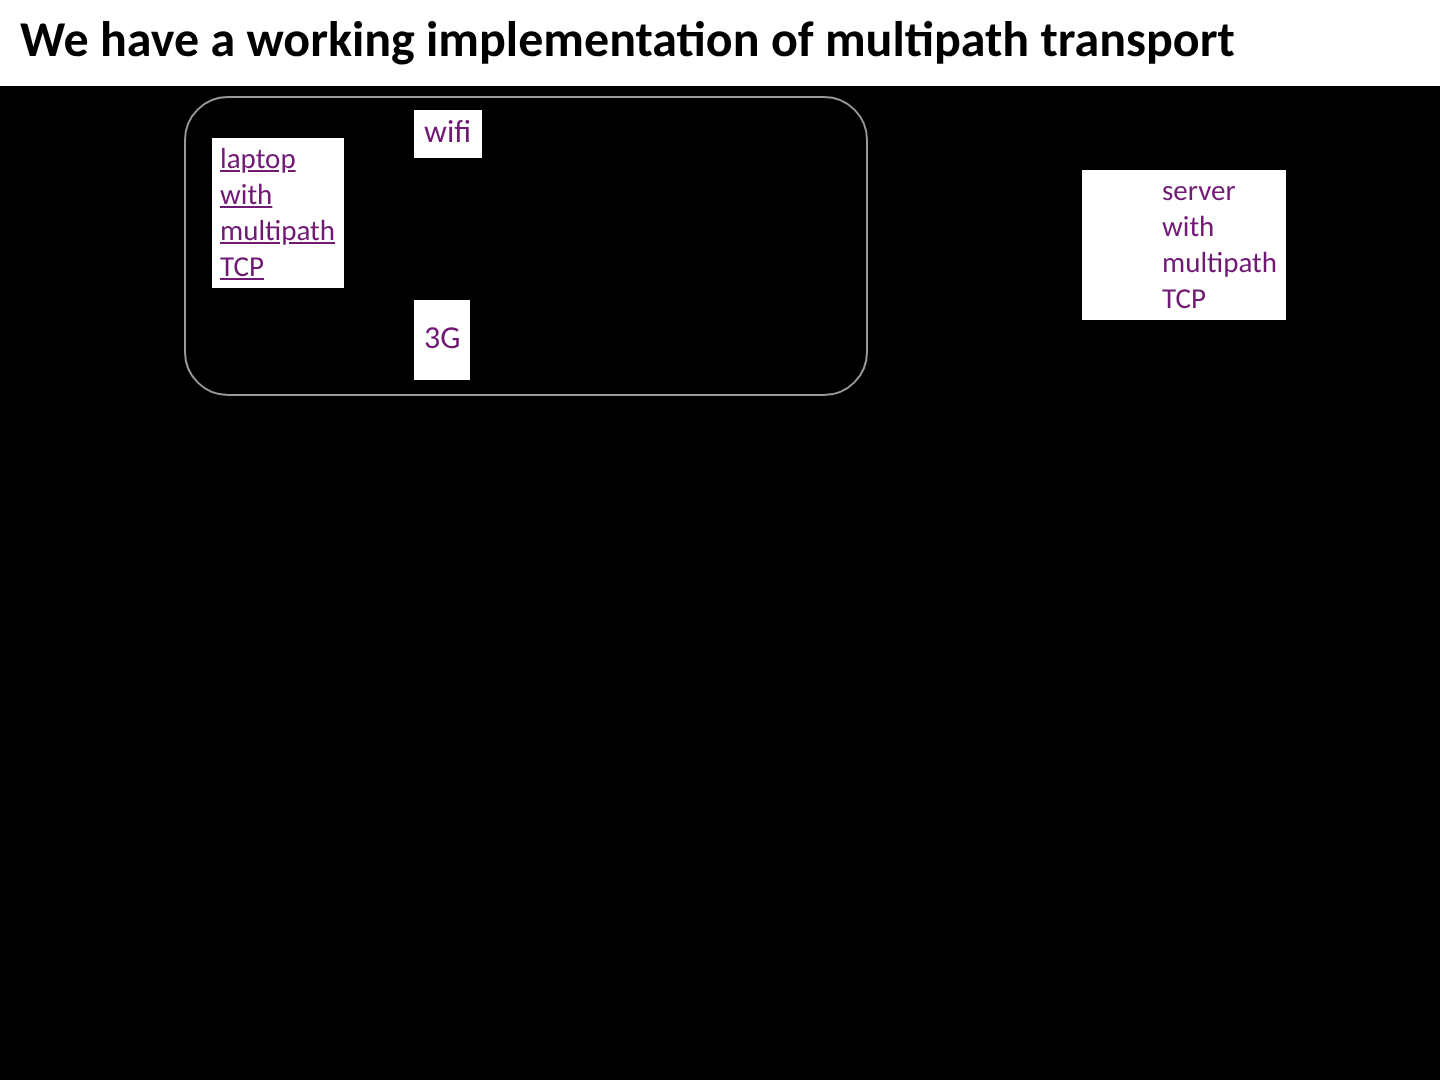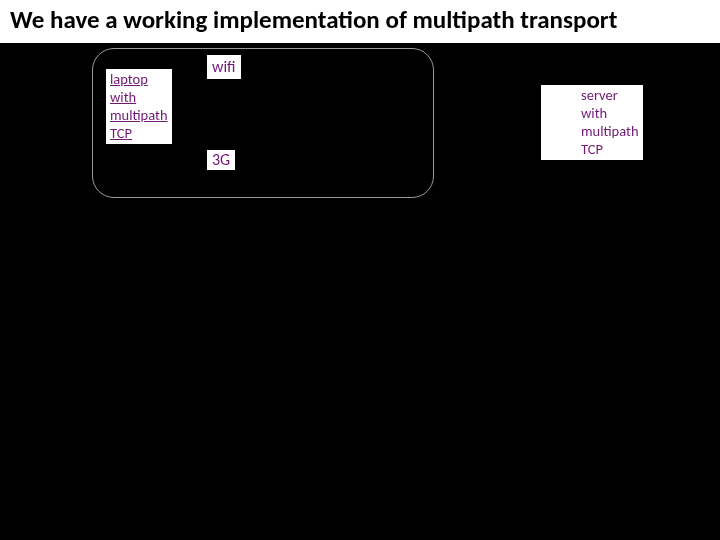--- a/index.html
+++ b/index.html
@@ -53,21 +53,21 @@
   .wifi-label {
     top: 55px;
     left: 207px;
     font-size: 16px;
     padding: 2px 5px;
   }
   .threeg-label {
     top: 150px;
     left: 207px;
     font-size: 16px;
-    padding: 0 5px;
+    padding: 10px 5px;
   }
   .laptop-label {
     top: 69px;
     left: 106px;
     text-decoration: underline;
   }
   .server-label {
     top: 85px;
     left: 541px;
     padding-left: 40px;

